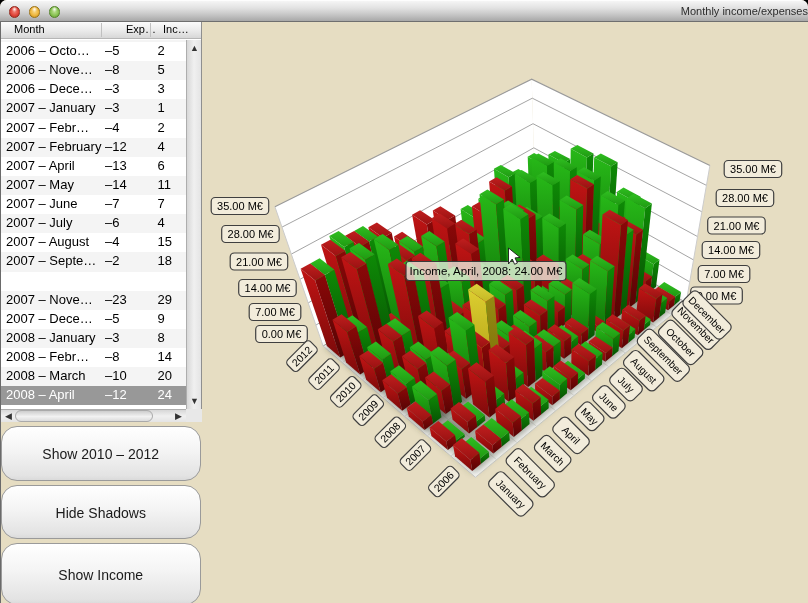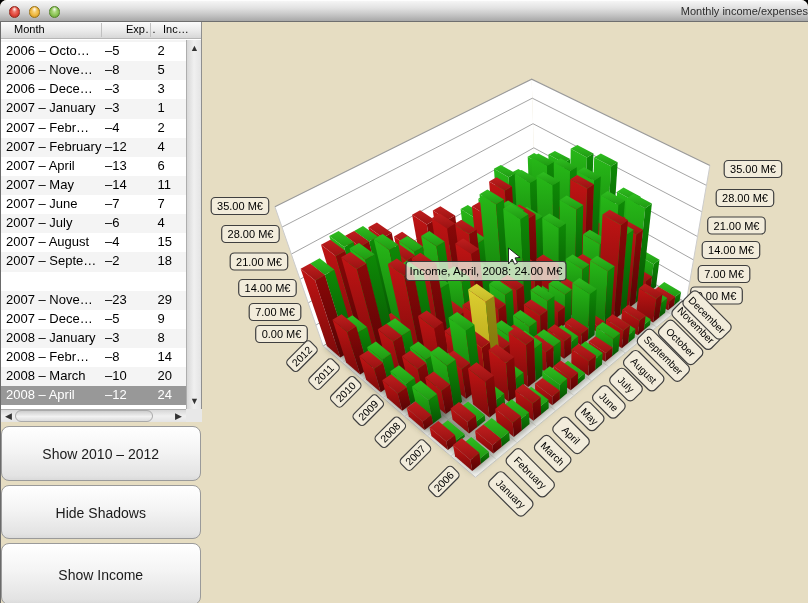--- a/index.html
+++ b/index.html
@@ -35,21 +35,21 @@
   background:linear-gradient(90deg,#d7d7d7,#f0f0f0 50%,#e4e4e4);border-left:1px solid #adadad}
 .sbtn{position:absolute;width:15px;height:16px;font-size:9px;color:#333;text-align:center;line-height:16px}
 #vsb .up{top:0}#vsb .dn{bottom:0}
 #hsb{position:absolute;left:0;top:386.5px;width:186px;height:13.5px;
   background:linear-gradient(#d7d7d7,#f0f0f0 50%,#e4e4e4);border-top:1px solid #adadad}
 #hsb .lt{left:1px;top:0;height:13px;line-height:13px}
 #hsb .rt{right:0px;top:0;height:13px;line-height:13px}
 #hthumb{position:absolute;left:15px;top:0.5px;width:138px;height:12px;border-radius:6px;
   background:linear-gradient(#cdcdcd,#f2f2f2 55%,#dcdcdc);border:1px solid #aaa}
 #corner{position:absolute;left:186px;top:386.5px;width:16px;height:13.5px;background:#e8e8e8}
-.btn{position:absolute;left:0.5px;width:200.5px;border:1px solid #9a9a9a;border-radius:8px;
+.btn{position:absolute;left:0.5px;width:200.5px;border:1px solid #9a9a9a;border-radius:16px;
   background:linear-gradient(#ffffff,#f4f4f4 45%,#e3e3e3 92%,#dadada);
   font-size:14px;color:#1a1a1a;text-align:center}
 #b1{top:403.5px;height:55px;line-height:55px}
 #b2{top:462.5px;height:54px;line-height:54px}
 #b3{top:520.5px;height:62px;line-height:62px}
 </style></head><body>
 <div id="win">
   <div id="ledge"></div>
   <div id="chart"><svg width="808" height="603" viewBox="0 0 808 603" font-family="Liberation Sans, sans-serif">
 <defs>

